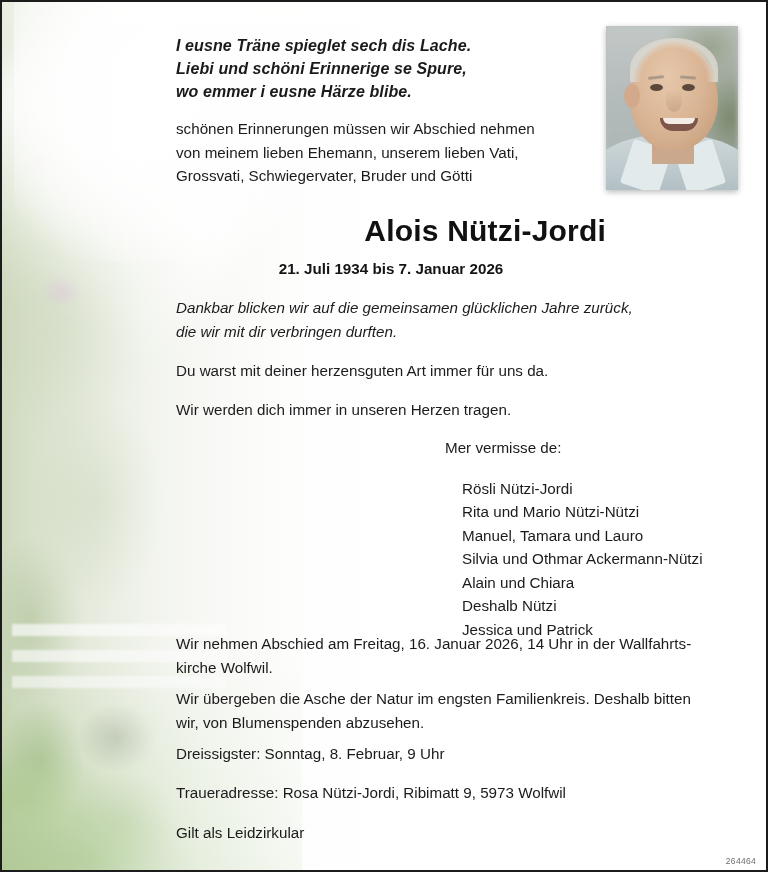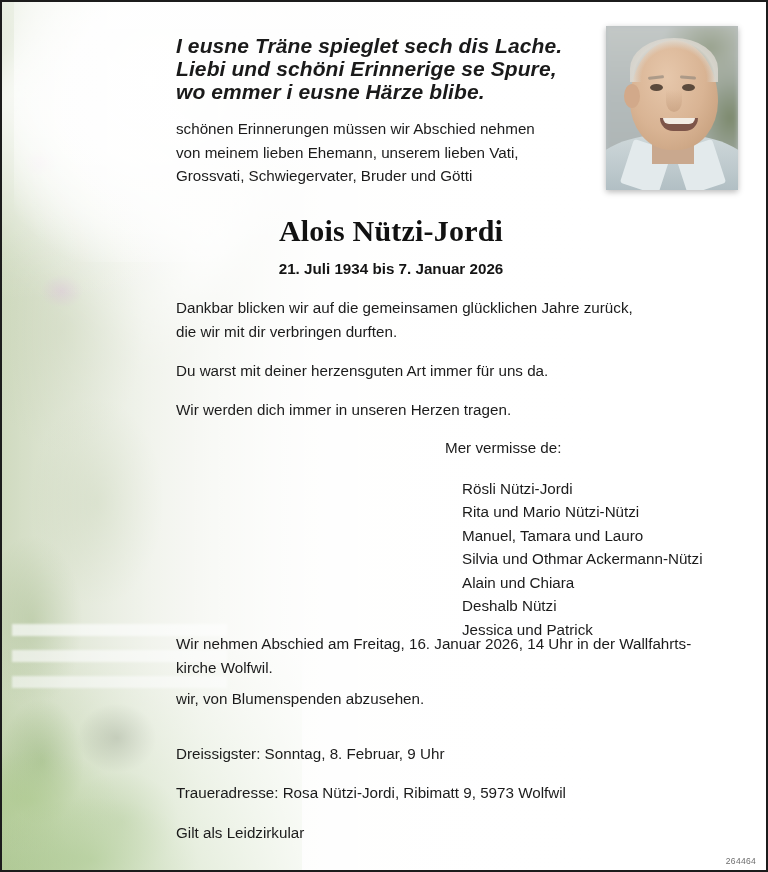--- a/index.html
+++ b/index.html
@@ -233,65 +233,64 @@
     left: 0; top: 0;
     width: 768px; height: 872px;
   }
   .verse {
     position: absolute;
     left: 174px;
     top: 32px;
     width: 420px;
     font-style: italic;
     font-weight: bold;
-    font-size: 21px;
+    font-size: 16px;
     line-height: 23px;
     color: #1a1a1a;
     letter-spacing: 0.1px;
   }
   .intro {
     position: absolute;
     left: 174px;
     top: 115px;
     width: 420px;
     font-size: 15.2px;
     line-height: 23.5px;
     color: #1b1b1b;
   }
   .name {
     position: absolute;
     left: 174px;
     top: 212px;
     width: 430px;
-    text-align: center;
+    text-align: right;
     font-size: 30px;
     font-weight: bold;
     color: #111111;
     letter-spacing: 0.2px;
-    font-family: Liberation Serif, serif;
   }
   .dates {
     position: absolute;
     left: 174px;
     top: 258px;
     width: 430px;
     text-align: center;
     font-size: 15.2px;
     font-weight: bold;
     color: #141414;
   }
   .para {
     position: absolute;
     left: 174px;
     width: 520px;
     font-size: 15.2px;
     line-height: 23.5px;
     color: #1b1b1b;
   }
-  .para-1 { top: 294px; }
+  .para-1 { top: 294px; font-style: italic; }
   .para-2 { top: 357px; }
   .para-3 { top: 396px; }
 
   .family {
     position: absolute;
     left: 443px;
     top: 434px;
     width: 300px;
     font-size: 15.2px;
     line-height: 23.5px;
@@ -389,20 +388,21 @@
         <li>Jessica und Patrick</li>
       </ul>
     </div>
 
     <div class="para para-4">
       <div>Wir nehmen Abschied am Freitag, 16. Januar 2026, 14 Uhr in der Wallfahrts-</div>
       <div>kirche Wolfwil.</div>
     </div>
 
     <div class="para para-5">
+      <div>Wir übergeben die Asche der Natur im engsten Familienkreis. Deshalb bitten</div>
       <div>wir, von Blumenspenden abzusehen.</div>
     </div>
 
     <div class="para para-6">Dreissigster: Sonntag, 8. Februar, 9 Uhr</div>
     <div class="para para-7">Traueradresse: Rosa Nützi-Jordi, Ribimatt 9, 5973 Wolfwil</div>
     <div class="para para-8">Gilt als Leidzirkular</div>
 
     <div class="refnum">264464</div>
   </div>
 </div>

